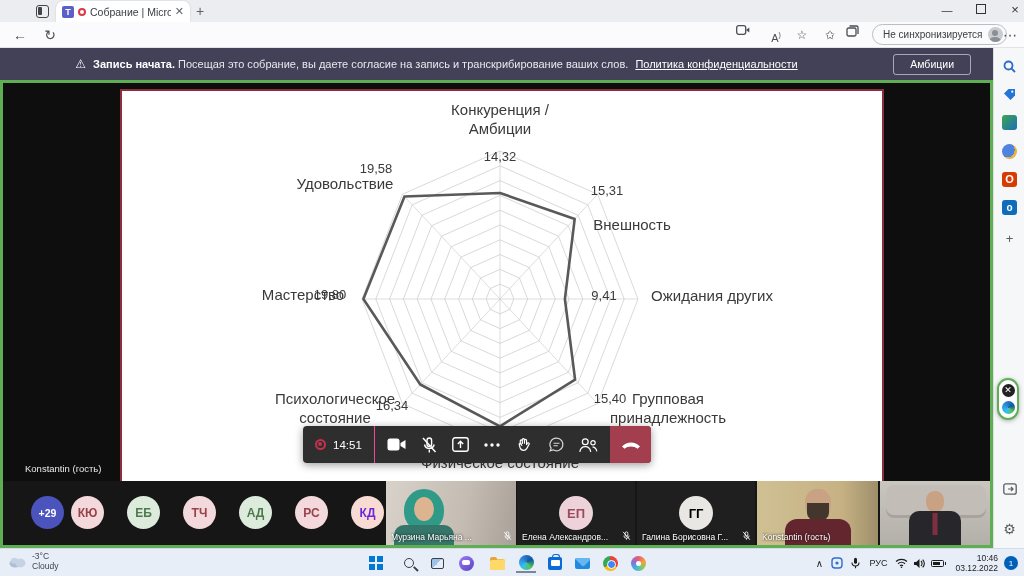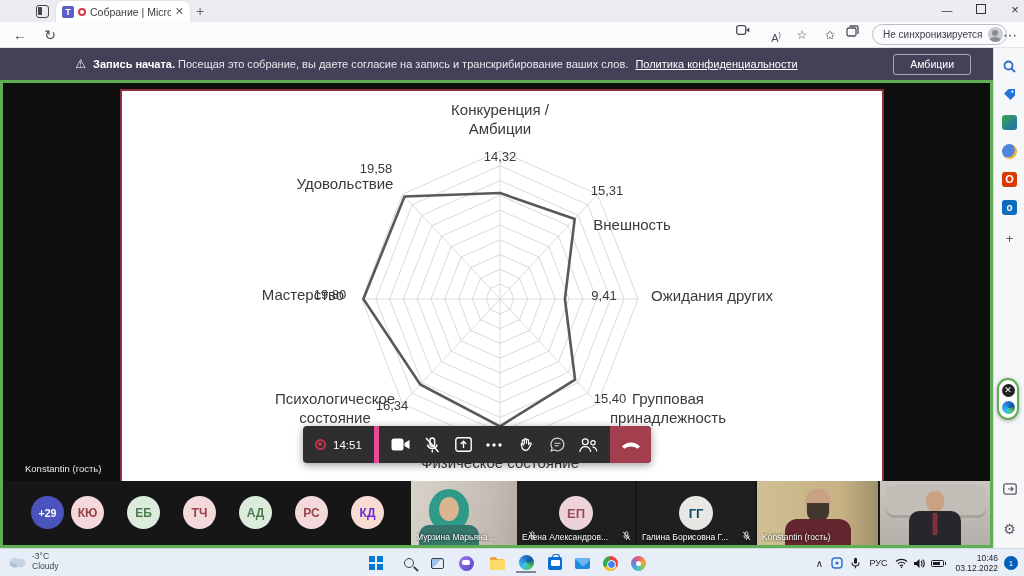--- a/index.html
+++ b/index.html
@@ -47,43 +47,43 @@
   #radar-svg { position:absolute; left:0; top:0; }
   .presenter-label { position:absolute; left:22px; top:380px; color:#e9e9e9; font-size:9.5px; }
 
   
   .clab, .vlab { position:absolute; transform:translate(-50%,-50%); color:#3a3a3a; text-align:center; white-space:pre-line; pointer-events:none; }
   .clab { font-size:15px; line-height:19px; z-index:4; }
   .vlab { font-size:13px; z-index:3; white-space:nowrap; }
 
   
   .call-toolbar { position:absolute; left:300px; top:343px; width:348px; height:37px; background:#2f2e2e; border-radius:4px; box-shadow:0 2px 8px rgba(0,0,0,.4); display:flex; align-items:center; z-index:6; }
-  .ct-left { display:flex; align-items:center; gap:7px; padding:0 12px; height:100%; border-right:5px solid #ec4899; }
+  .ct-left { display:flex; align-items:center; gap:7px; padding:0 12px; height:100%; border-right:1px solid #ec4899; }
   .rec-ind { width:11px; height:11px; border:2.5px solid #c4314b; border-radius:50%; position:relative; }
   .rec-ind:before { content:""; position:absolute; left:1px; top:1px; width:4px; height:4px; background:#c4314b; border-radius:50%; }
   .ct-timer { color:#fff; font-size:11.5px; }
   .ct-icons { flex:1; display:flex; align-items:center; justify-content:space-around; height:100%; padding:0 6px; }
   .ct-btn { width:26px; height:26px; display:flex; align-items:center; justify-content:center; }
   .hangup { width:41px; height:100%; background:#a33e4f; border-radius:0 4px 4px 0; display:flex; align-items:center; justify-content:center; }
 
   
   .filmstrip { position:absolute; left:0; top:398px; width:987px; height:64px; background:#161616; }
   .pav { position:absolute; top:15px; width:33px; height:33px; border-radius:50%; font-size:12px; font-weight:bold; display:flex; align-items:center; justify-content:center; }
   .pav.more { background:#4b53bc; color:#fff; font-size:10.5px; }
   .pav.pink { background:#f3d9db; color:#99424c; }
   .pav.green { background:#dcebdc; color:#4c7a4c; }
   .pav.peach { background:#f8dcd4; color:#6d28d9; }
   .tile { position:absolute; top:0; height:64px; overflow:hidden; background:#1f1f1f; }
   .tile .tname { position:absolute; left:5px; bottom:3px; color:#fff; font-size:8.5px; text-shadow:0 0 3px #000; white-space:nowrap; overflow:hidden; max-width:82%; z-index:3; }
   .tile .tmic { position:absolute; right:4px; bottom:4px; z-index:3; }
   .tile .init { position:absolute; left:50%; top:50%; transform:translate(-50%,-50%); width:34px; height:34px; border-radius:50%; display:flex; align-items:center; justify-content:center; font-size:13px; font-weight:bold; }
   .init.ep { background:#eed2da; color:#9a4b5e; }
-  .init.gg { background:#e9e7e3; color:#0c4a6e; }
-  
-  .t-murz { background:linear-gradient(100deg,#d8d2ca 0%,#c4bcb2 60%,#a9a199 100%);margin-left:25px; }
+  .init.gg { background:#e9e7e3; color:#000000; }
+  
+  .t-murz { background:linear-gradient(100deg,#d8d2ca 0%,#c4bcb2 60%,#a9a199 100%); }
   .murz-hair { position:absolute; left:18px; top:8px; width:40px; height:42px; background:#2f9a88; border-radius:50% 50% 45% 45%; }
   .murz-face { position:absolute; left:28px; top:16px; width:20px; height:24px; background:#dcb490; border-radius:50%; }
   .murz-body { position:absolute; left:8px; top:44px; width:60px; height:22px; background:#35756a; border-radius:10px 10px 0 0; }
   .t-kons { background:linear-gradient(90deg,#cfc093 0%,#c6b183 70%,#9e8f6b 100%); }
   .kons-head { position:absolute; left:50%; top:8px; transform:translateX(-50%); width:26px; height:30px; background:#c9a183; border-radius:45%; }
   .kons-beard { position:absolute; left:50%; top:22px; transform:translateX(-50%); width:22px; height:18px; background:#43362d; border-radius:0 0 45% 45%; }
   .kons-body { position:absolute; left:50%; top:38px; transform:translateX(-50%); width:66px; height:28px; background:#64262e; border-radius:12px 12px 0 0; }
   .t-self { background:linear-gradient(180deg,#c9c5bf 0%,#b3afa9 100%); }
   .self-couch { position:absolute; left:6px; top:4px; width:100px; height:30px; background:#c2beb7; border-radius:8px; box-shadow:0 3px 0 #a8a49d; }
   .self-head { position:absolute; left:50%; top:10px; transform:translateX(-50%); width:18px; height:21px; background:#c9a183; border-radius:45%; }

